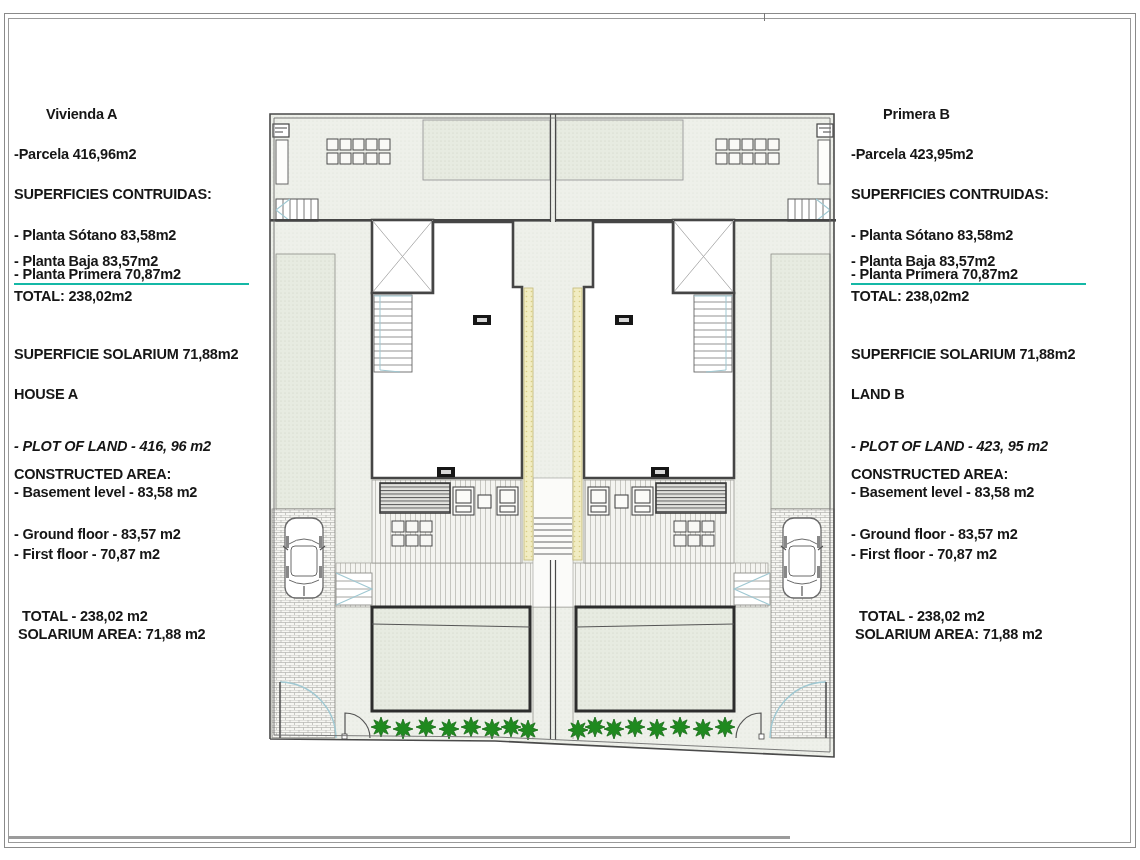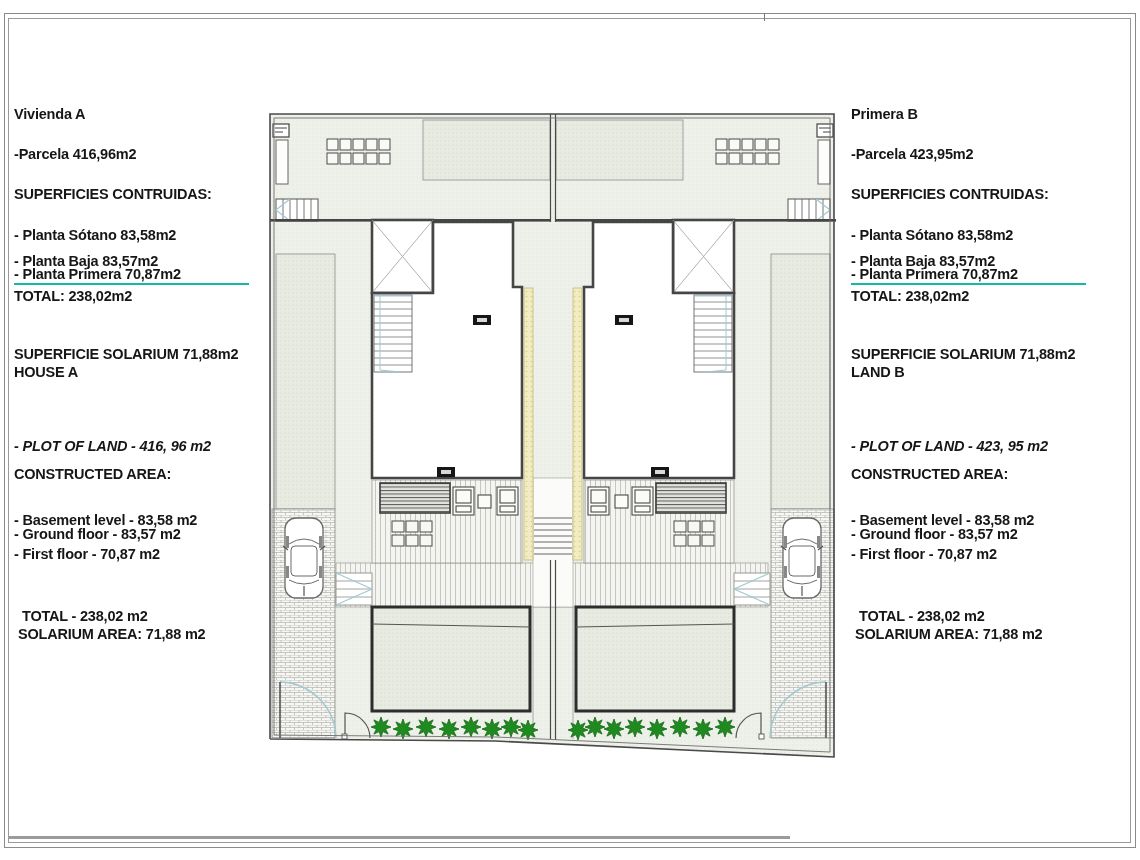--- a/index.html
+++ b/index.html
@@ -8,23 +8,23 @@
   .frame-outer{position:absolute;left:4px;top:13px;width:1130px;height:833px;
                border:1px solid #8a8a8a;}
   .frame-inner{position:absolute;left:8px;top:18px;width:1121px;height:823px;
                border:1px solid #9a9a9a;}
   .frame-tick{position:absolute;left:764px;top:13px;width:1px;height:8px;background:#777;}
   .frame-bottombar{position:absolute;left:8px;top:836px;width:782px;height:3px;background:#9b9b9b;}
   .panel{position:absolute;top:0;left:0;width:100%;height:100%;}
   .tline{position:absolute;font-weight:bold;font-size:14.5px;color:#161616;
          letter-spacing:-0.2px;white-space:nowrap;}
   .pa{left:14px;} .pb{left:851px;}
-  .r0{top:106px;} .r1{top:146px;} .r2{top:186px;} .r3{top:227px;} .r4{top:253px;}
-  .r5{top:266px;} .r6{top:288px;} .r7{top:346px;} .r8{top:364px;} .r9{top:438px;font-style:italic;}
-  .r10{top:466px;} .r11{top:512px;} .r12{top:526px;} .r13{top:546px;}
+  .r0{top:106px;margin-left:32px;} .r1{top:146px;} .r2{top:186px;} .r3{top:227px;} .r4{top:253px;}
+  .r5{top:266px;} .r6{top:288px;} .r7{top:346px;} .r8{top:386px;} .r9{top:438px;font-style:italic;}
+  .r10{top:466px;} .r11{top:484px;} .r12{top:526px;} .r13{top:546px;}
   .r14{top:608px;padding-left:8px;} .r15{top:626px;padding-left:4px;}
   .underl{display:inline-block;min-width:235px;border-bottom:2px solid #14b8a6;padding-bottom:1px;}
   svg{position:absolute;left:0;top:0;}
 </style>
 </head>
 <body>
 
 <div class="stage">
 
   <div class="frame-outer"></div>

